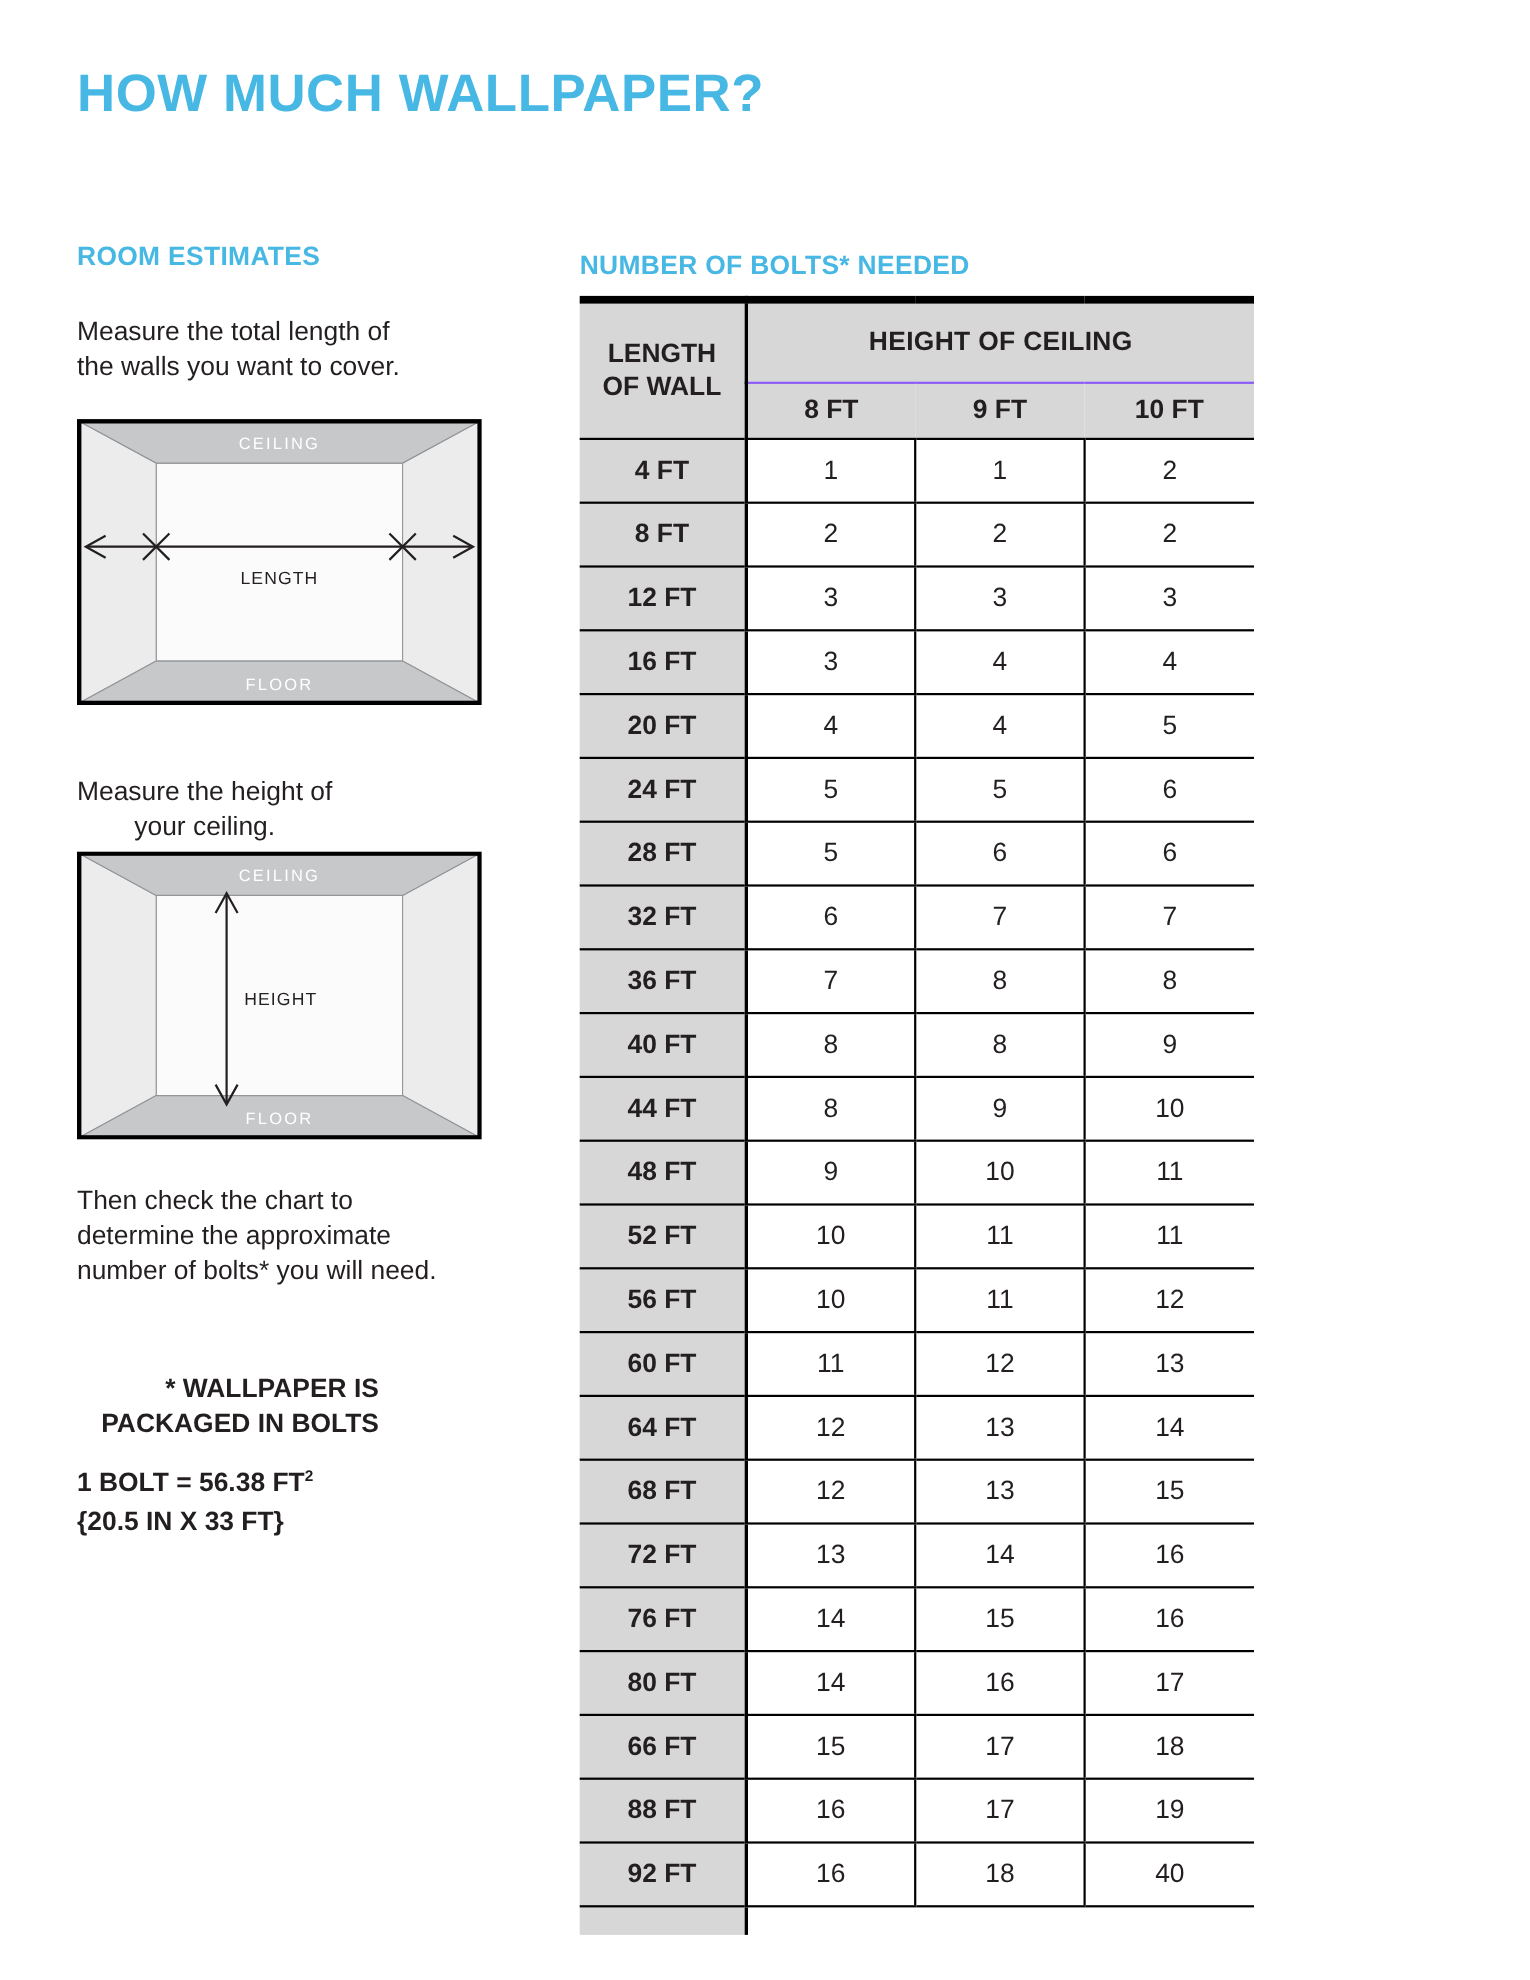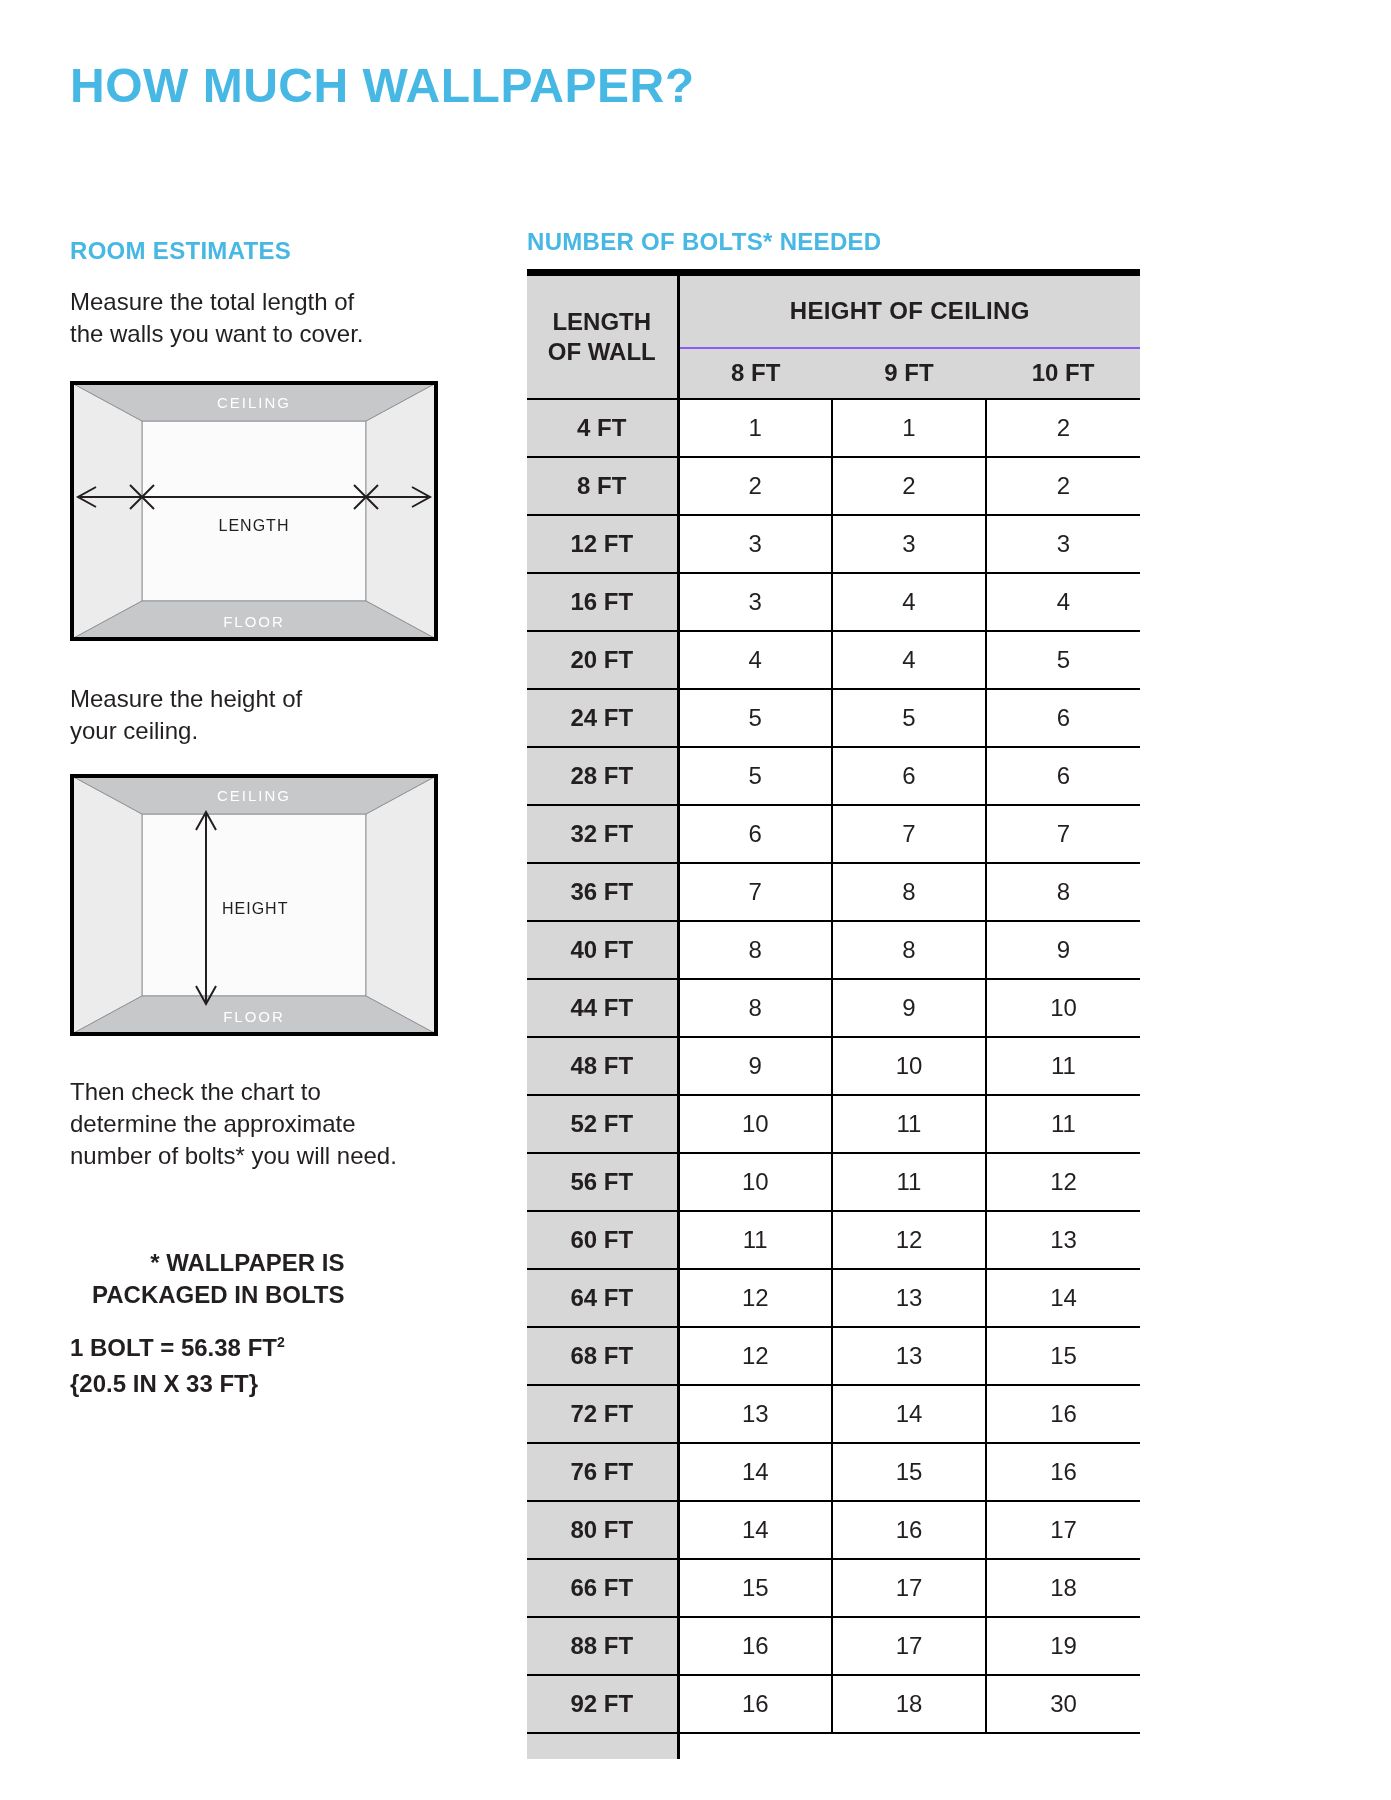--- a/index.html
+++ b/index.html
@@ -13,27 +13,27 @@
   }
   .page{
     position:relative; width:1260px; height:1800px; background:#fff; overflow:hidden;
     font-family:"Liberation Sans","DejaVu Sans",sans-serif; color:var(--text);
   }
   .title{
     position:absolute; left:70px; top:58px;
     font-size:48px; font-weight:700; color:var(--accent); letter-spacing:0.5px;
   }
   .section-heading{ font-size:24px; font-weight:700; color:var(--accent); letter-spacing:0.3px; }
-  .room-heading{ position:absolute; left:70px; top:237px; }
+  .room-heading{ position:absolute; left:70px; top:220px; }
   .body-text{
     position:absolute; left:70px; font-size:24px; line-height:32px;
     color:var(--text); white-space:pre-line;
   }
   .para1{ top:286px; }
-  .para2{ top:683px; }
+  .para2{ top:704px;text-align:center; }
   .para3{ top:1076px; }
   .diagram{ position:absolute; left:70px; display:block; }
   .diagram-length{ top:381px; width:368px; height:260px; }
   .diagram-height{ top:774px; width:368px; height:262px; }
   .diagram text{ font-family:"Liberation Sans","DejaVu Sans",sans-serif; }
   .band-label{ fill:#ffffff; font-size:15px; letter-spacing:2px; }
   .dim-label{ fill:var(--text); font-size:16px; letter-spacing:1px; }
   .surface{ stroke:#939598; stroke-width:1; }
   .band{ fill:var(--band); }
   .wall{ fill:var(--wall); }
@@ -294,21 +294,21 @@
           <tr>
             <th class="col1">88 FT</th>
             <td class="num">16</td>
             <td class="num">17</td>
             <td class="num">19</td>
           </tr>
           <tr>
             <th class="col1">92 FT</th>
             <td class="num">16</td>
             <td class="num">18</td>
-            <td class="num">30</td>
+            <td class="num">40</td>
           </tr>
         </tbody>
       <tfoot>
         <tr>
           <td class="foot-col1"></td>
           <td class="foot-rest" colspan="3"></td>
         </tr>
       </tfoot>
     </table>
   </div>

